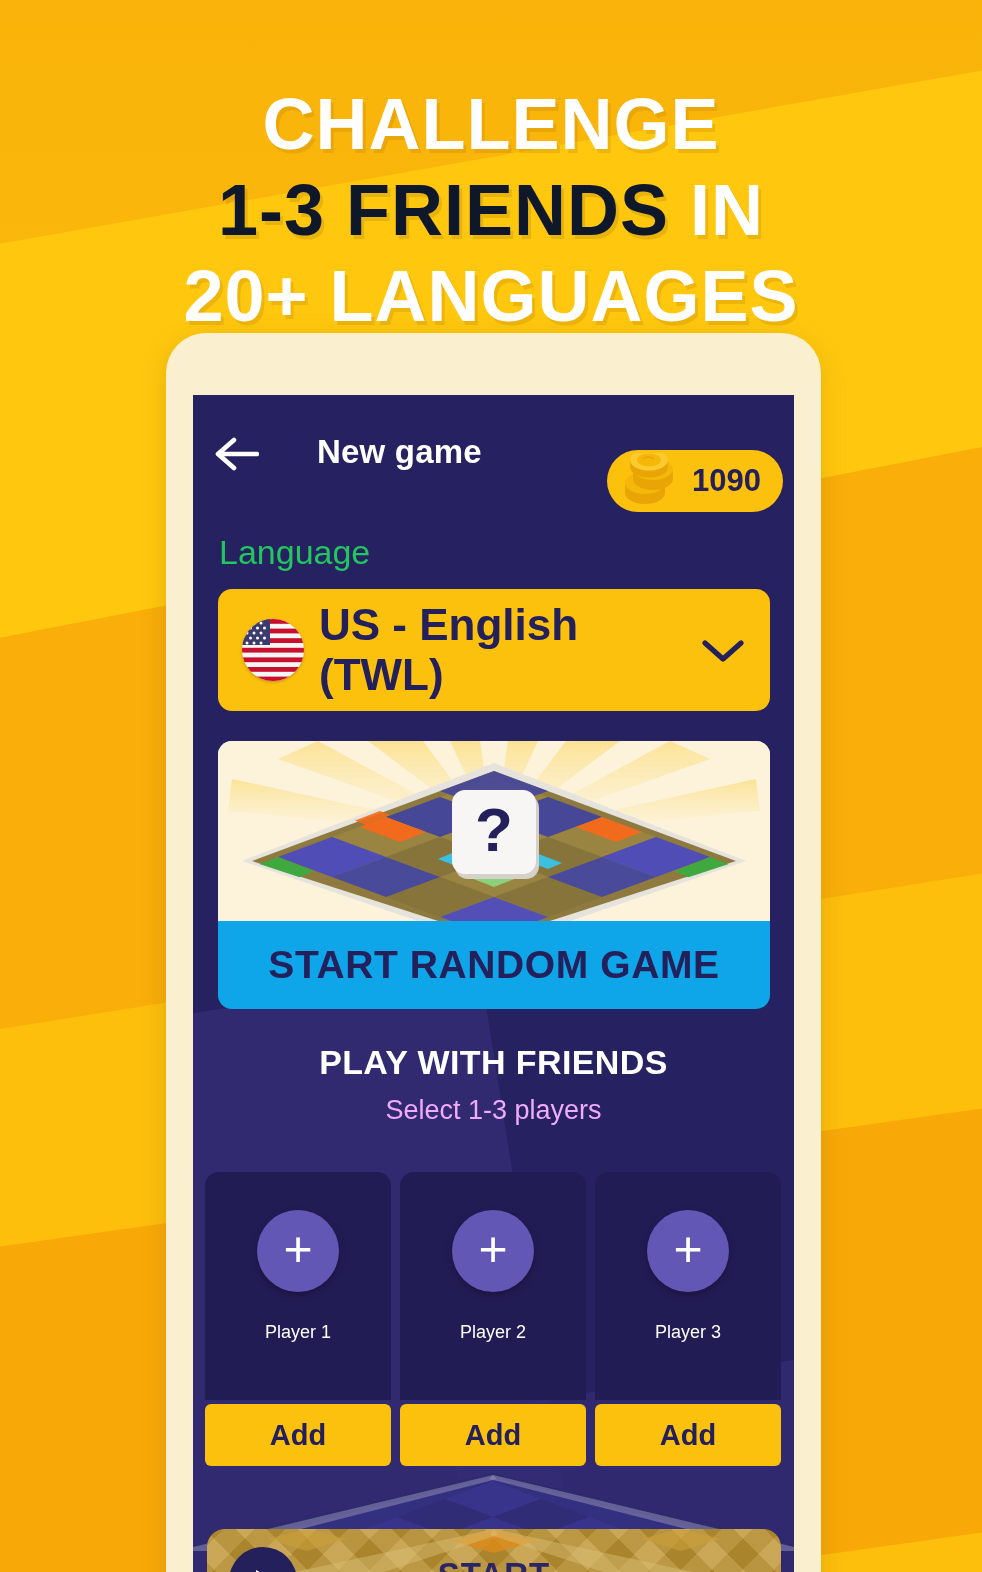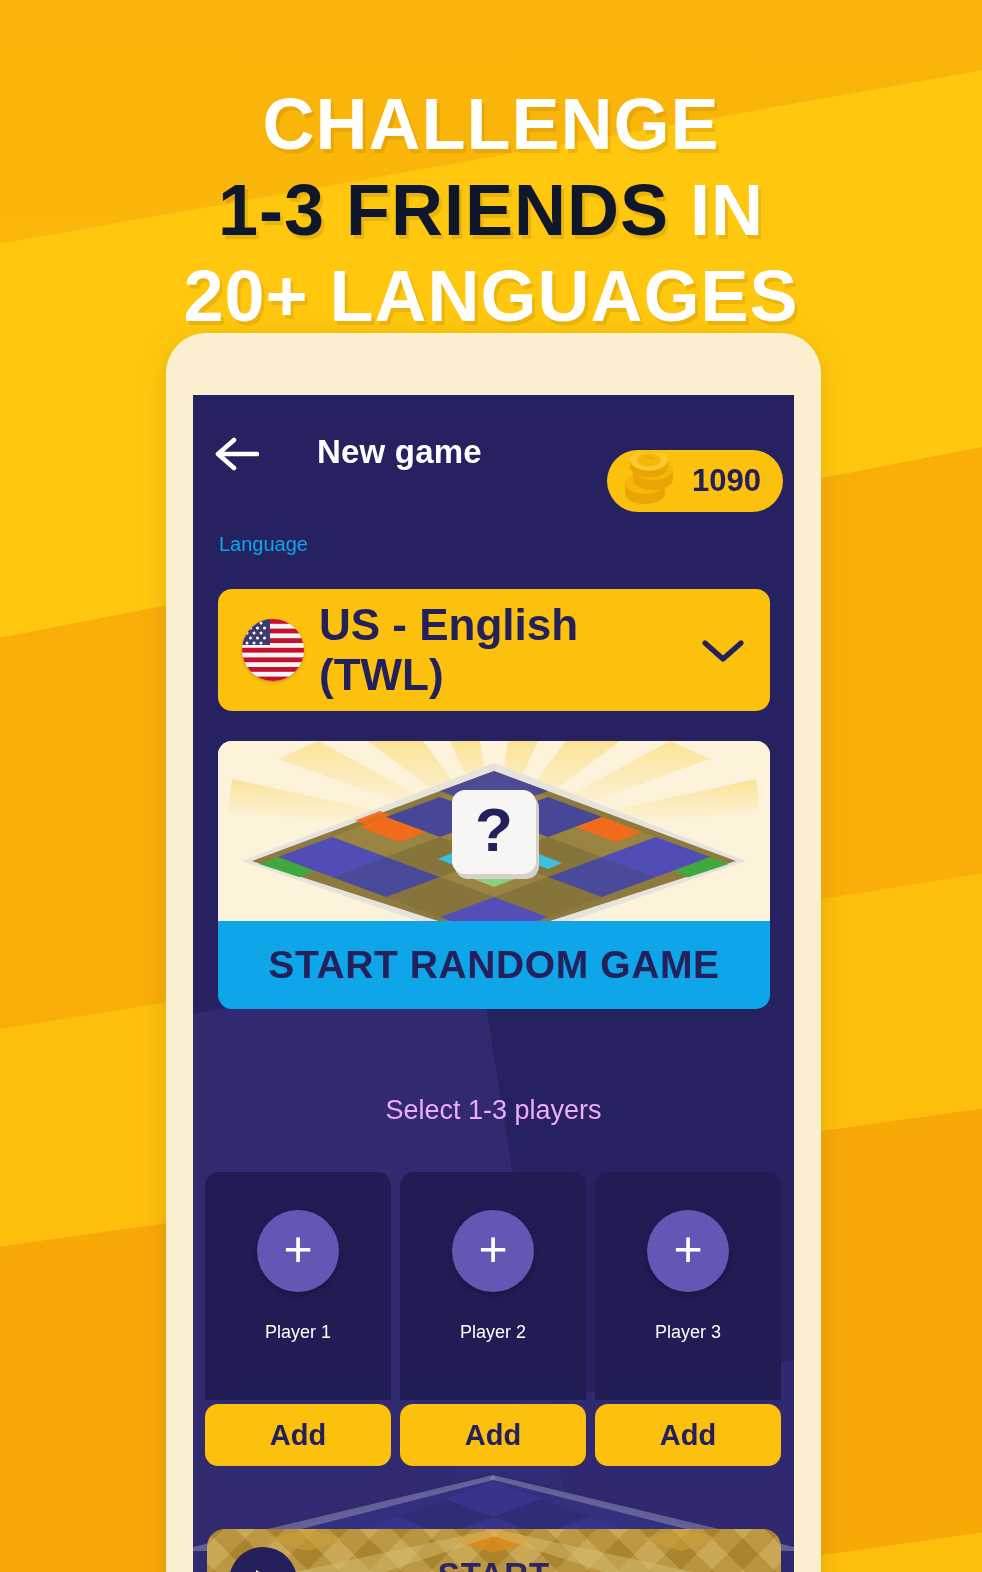--- a/index.html
+++ b/index.html
@@ -172,22 +172,22 @@
     font-weight: bold;
     color: #23205C;
     margin-left: auto;
   }
 
   
   #language-label {
     position: absolute;
     left: 26px;
     top: 138px;
-    font-size: 20px;
-    color: #0ea5e9;
+    font-size: 34px;
+    color: #22c55e;
     z-index: 5;
   }
   #language-select {
     position: absolute;
     left: 25px;
     top: 194px;
     width: 552px;
     height: 122px;
     background: #FCC10D;
     border-radius: 14px;
@@ -304,21 +304,21 @@
   }
   .player-name {
     margin-top: 30px;
     font-size: 18px;
     color: #FFFFFF;
   }
   .add-button {
     margin-top: 4px;
     height: 62px;
     background: #FCC10D;
-    border-radius: 13px;
+    border-radius: 6px;
     display: flex;
     align-items: center;
     justify-content: center;
     font-size: 29px;
     font-weight: bold;
     color: #23205C;
   }
 
   
   #start-bar {
@@ -526,20 +526,21 @@
             <g>
               <rect x="237" y="54" width="84" height="84" rx="13" fill="#D4D1CB"></rect>
               <rect x="234" y="49" width="84" height="84" rx="13" fill="#F7F6F4"></rect>
               <text x="276" y="110" font-family="'Liberation Sans', sans-serif" font-size="62" font-weight="bold" fill="#23205C" text-anchor="middle">?</text>
             </g>
           </svg>
         </div>
         <div id="random-label">START RANDOM GAME</div>
       </div>
 
+      <div id="pwf-title">PLAY WITH FRIENDS</div>
       <div id="pwf-subtitle">Select 1-3 players</div>
 
       <div id="players-row">
         <div class="player-slot">
           <div class="player-card">
             <div class="plus-circle">
                 <span class="plus-glyph">+</span>
               </div>
             <div class="player-name">Player 1</div>
           </div>

